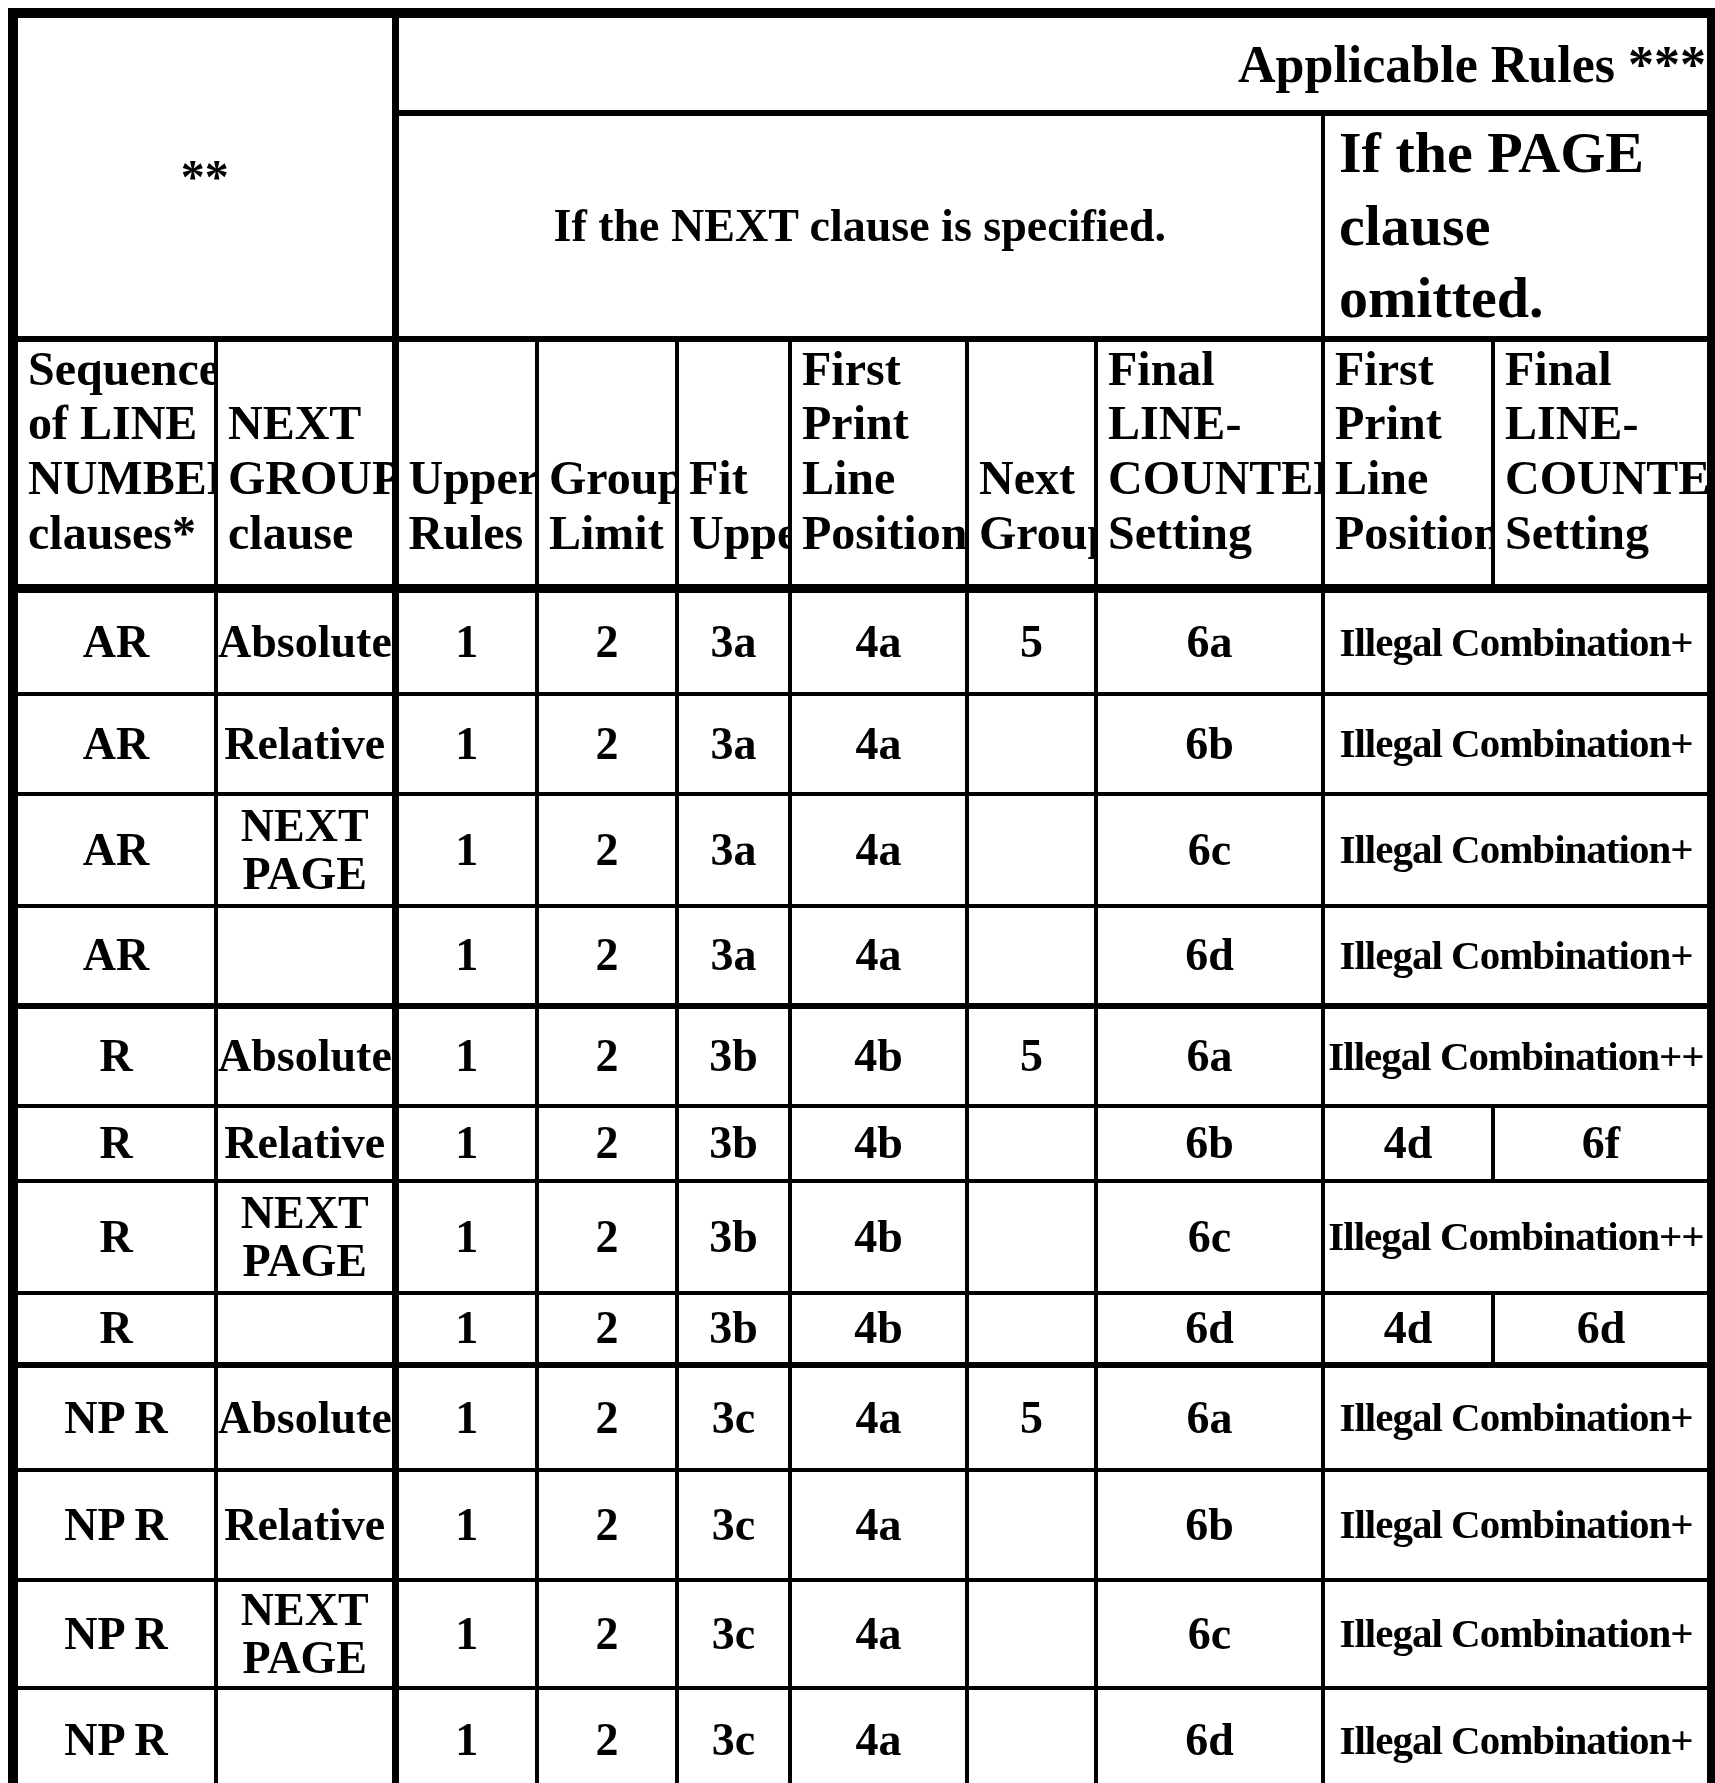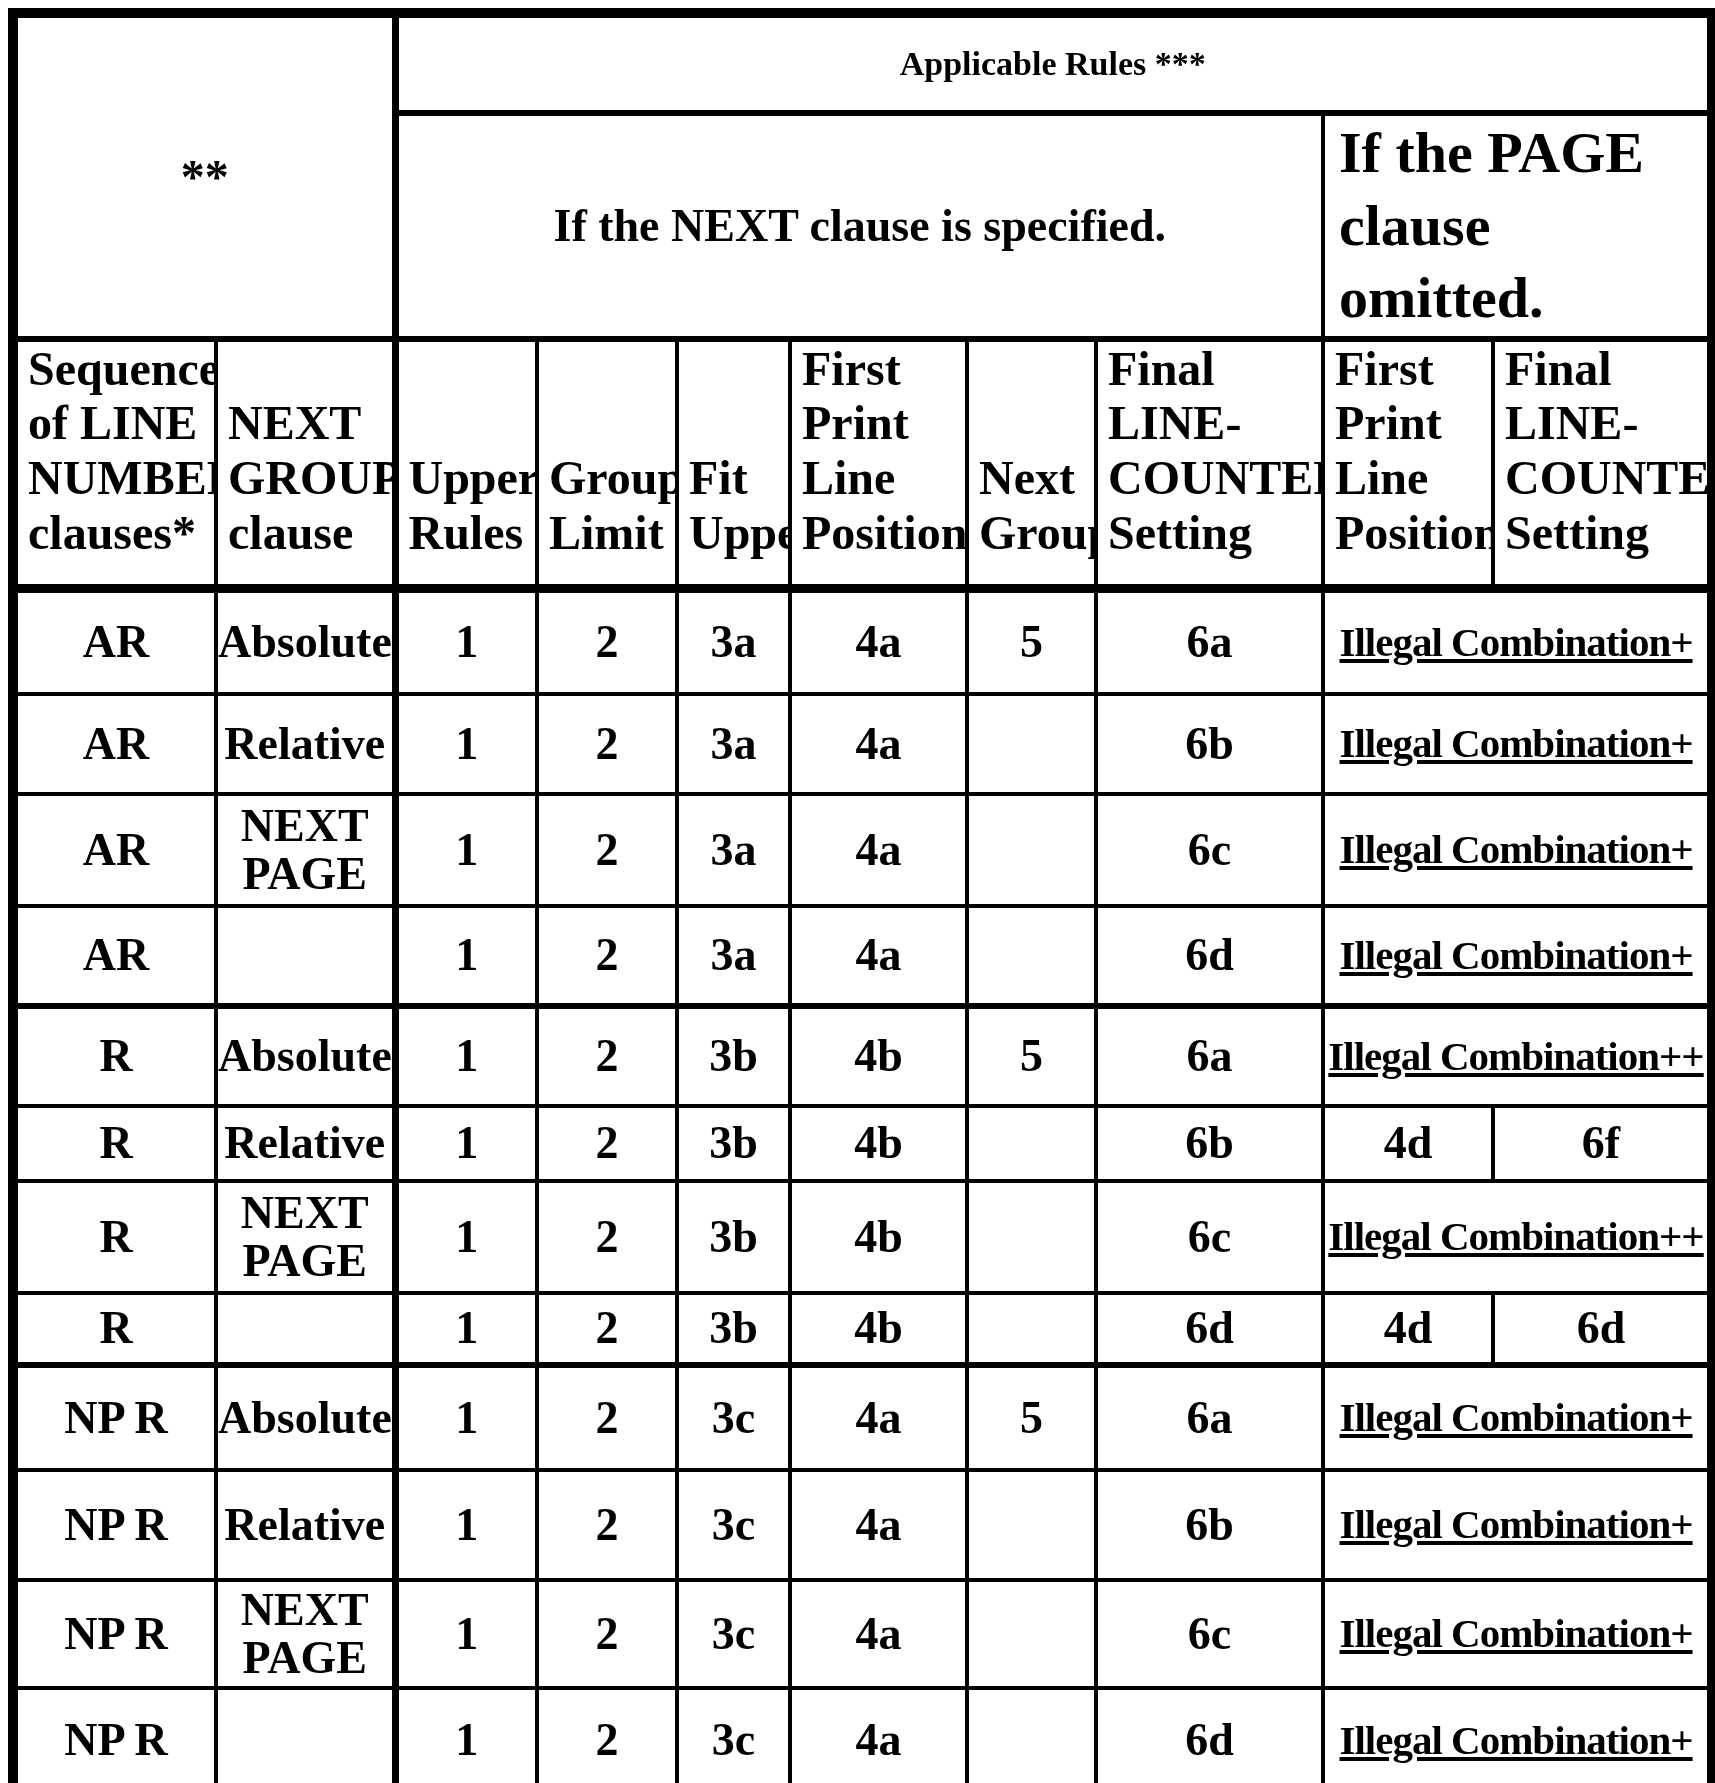--- a/index.html
+++ b/index.html
@@ -2,32 +2,32 @@
 <html><head>
 <meta charset="utf-8">
 <style>
   html,body{margin:0;padding:0;background:#ffffff;}
   body{width:1715px;height:1783px;position:relative;font-family:"Liberation Serif","DejaVu Serif",serif;color:#000;}
   .scan{position:absolute;top:8px;left:8px;}
   table{border-collapse:collapse;table-layout:fixed;width:1699px;background:#fff;border:10px solid #000;}
   td,th{border:4px solid #000;overflow:hidden;color:#000;}
   
   .cA{font-size:48px;font-weight:bold;text-align:center;vertical-align:middle;border-right-width:7px;border-bottom-width:6px;}
-  .hA{font-size:34px;font-weight:bold;text-align:center;vertical-align:middle;border-bottom-width:6px;border-left-width:7px;}
+  .hA{font-size:52px;font-weight:bold;text-align:right;vertical-align:middle;border-bottom-width:6px;border-left-width:7px;}
   
   .hSpec{font-size:46px;font-weight:bold;text-align:center;vertical-align:middle;border-bottom-width:6px;border-left-width:7px;}
   .hOmit{font-size:58px;font-weight:bold;text-align:left;vertical-align:middle;border-bottom-width:6px;padding-left:14px;}
   .hOmit .wrap{max-width:320px;line-height:1.25;}
   
   tr.rowC th{font-size:48px;font-weight:bold;text-align:left;vertical-align:bottom;
              padding:0 4px 24px 10px;line-height:1.14;border-bottom-width:9px;white-space:pre-line;}
   th.secl, td.secl{border-left-width:7px;}
   
   td.d{font-size:46px;font-weight:bold;text-align:center;vertical-align:middle;line-height:1.05;padding:0;}
-  td.ill{font-size:41px;letter-spacing:-1px;text-decoration:underline;}
+  td.ill{font-size:41px;letter-spacing:-1px;}
   tr.gsep > td{border-top-width:6px;}
 </style>
 </head>
 <body>
 
 <div class="scan">
 <table>
   <colgroup>
     <col style="width:203px">
         <col style="width:179px">

